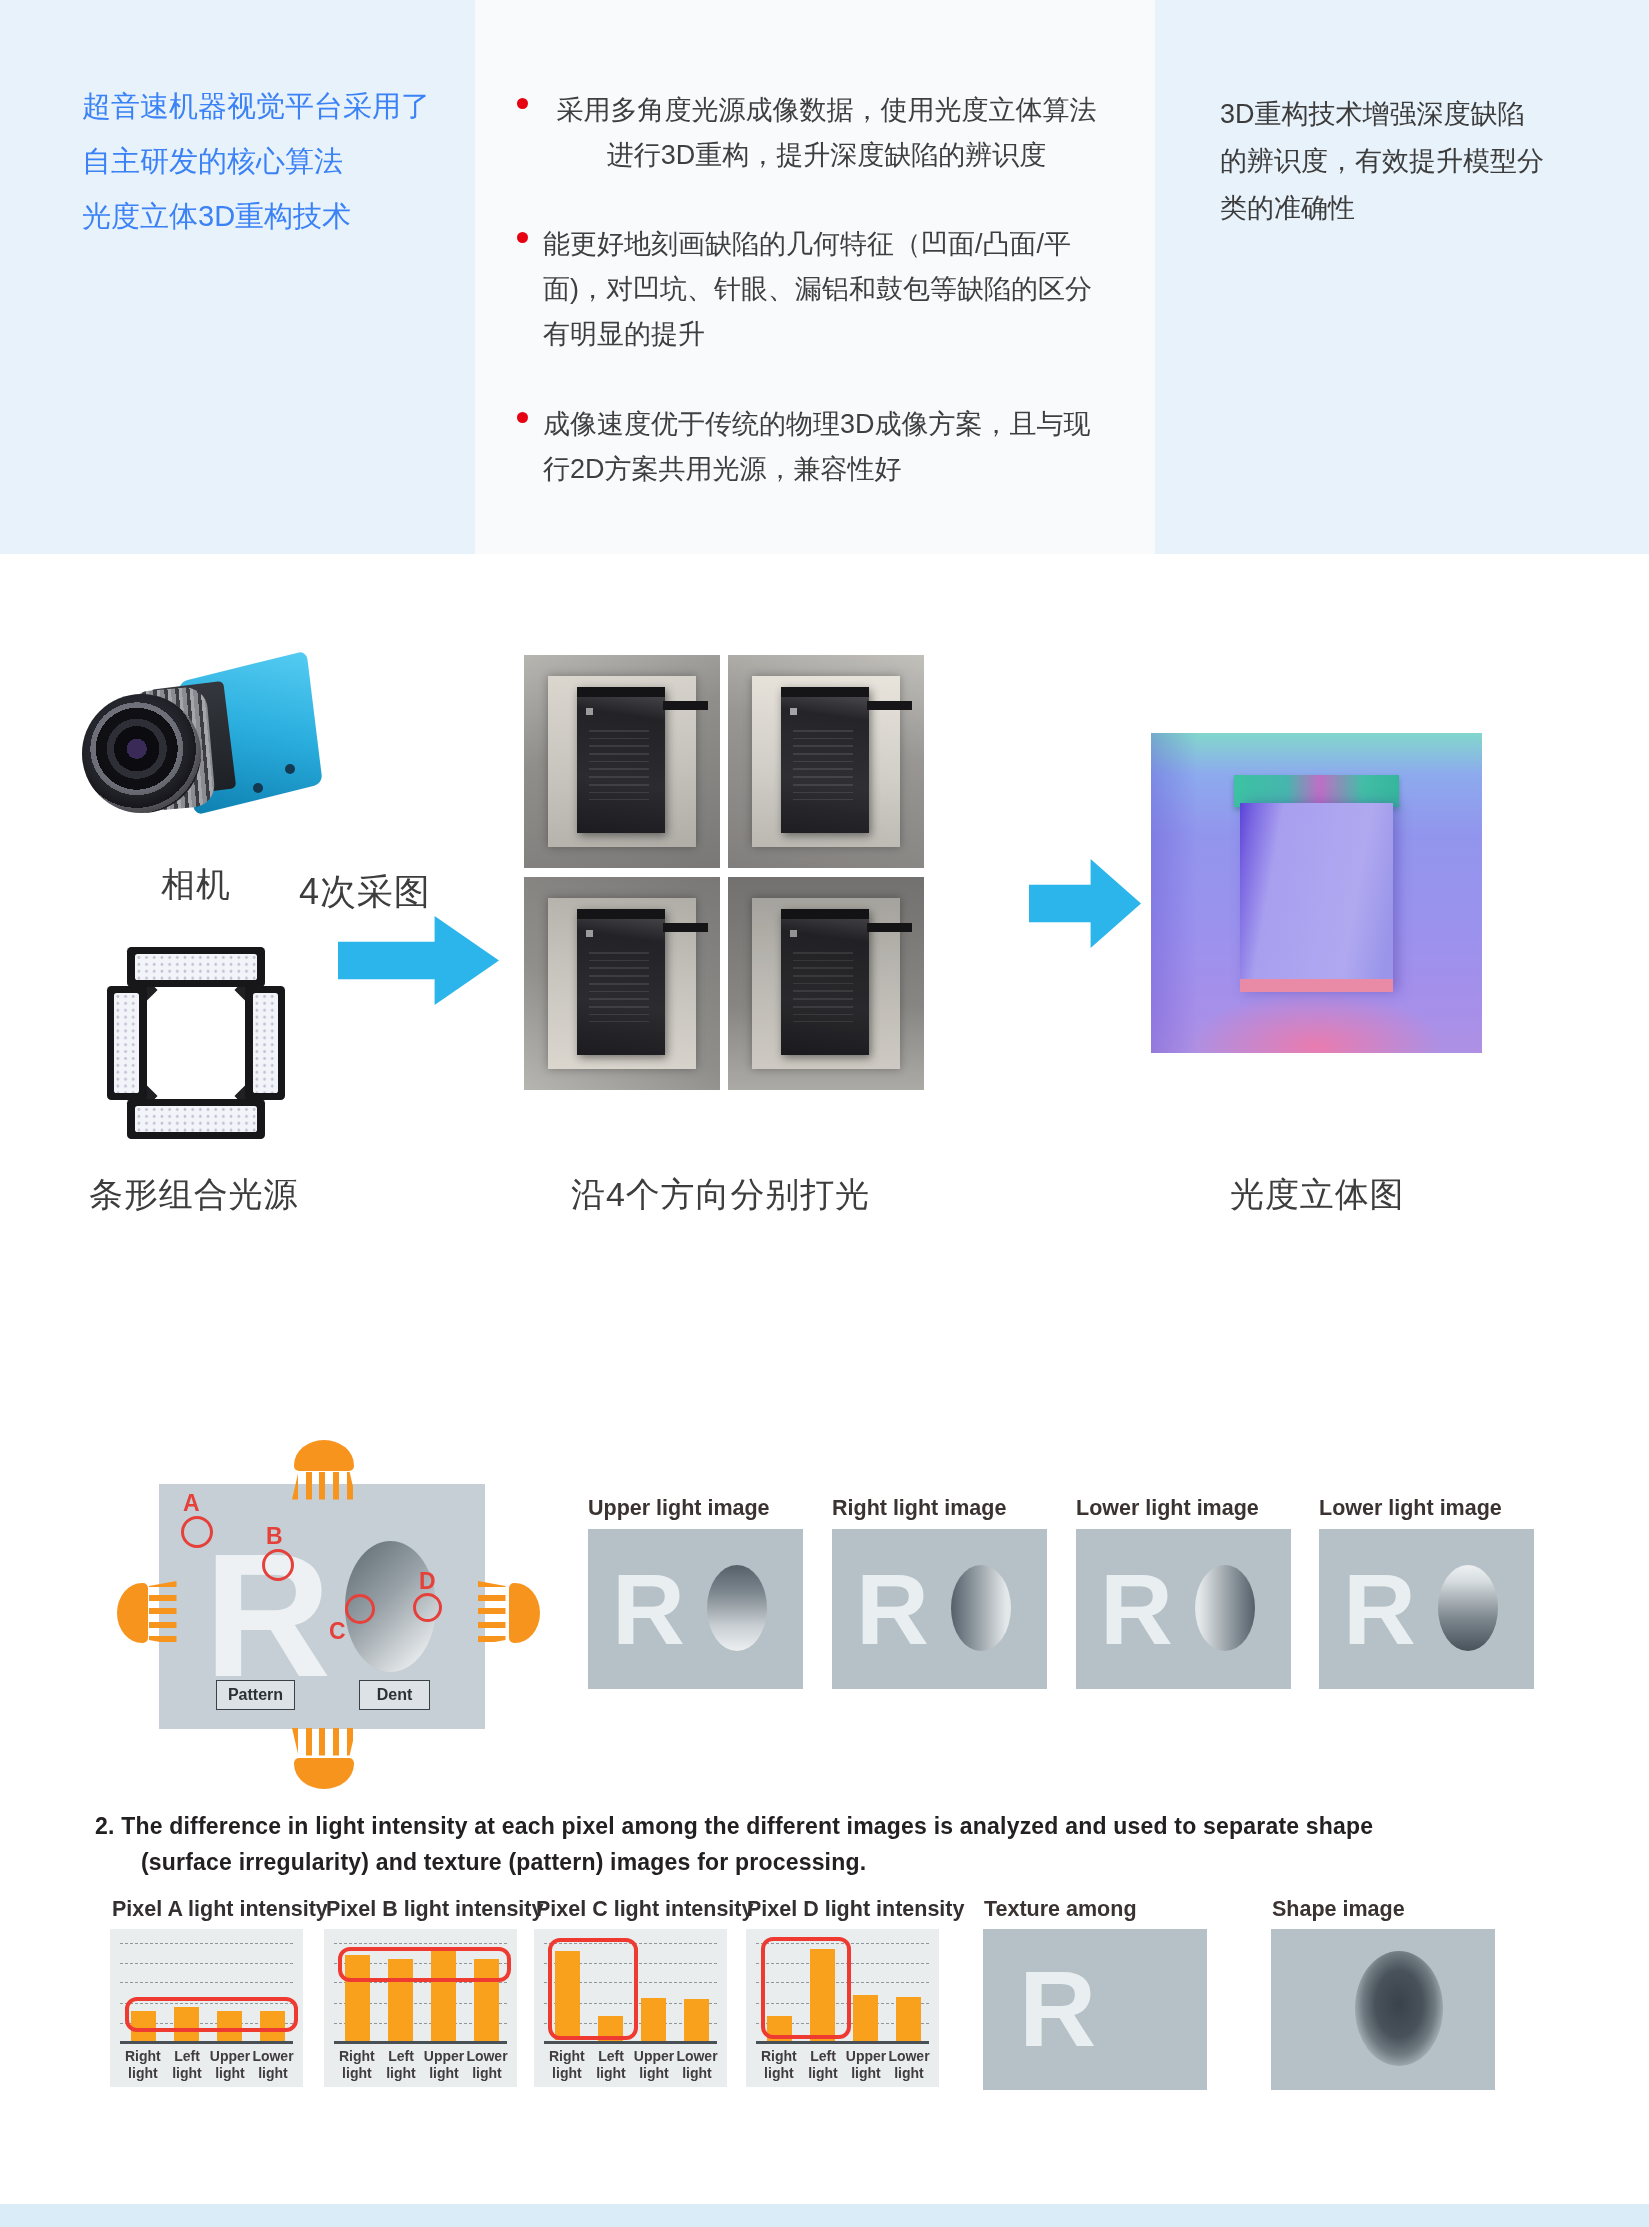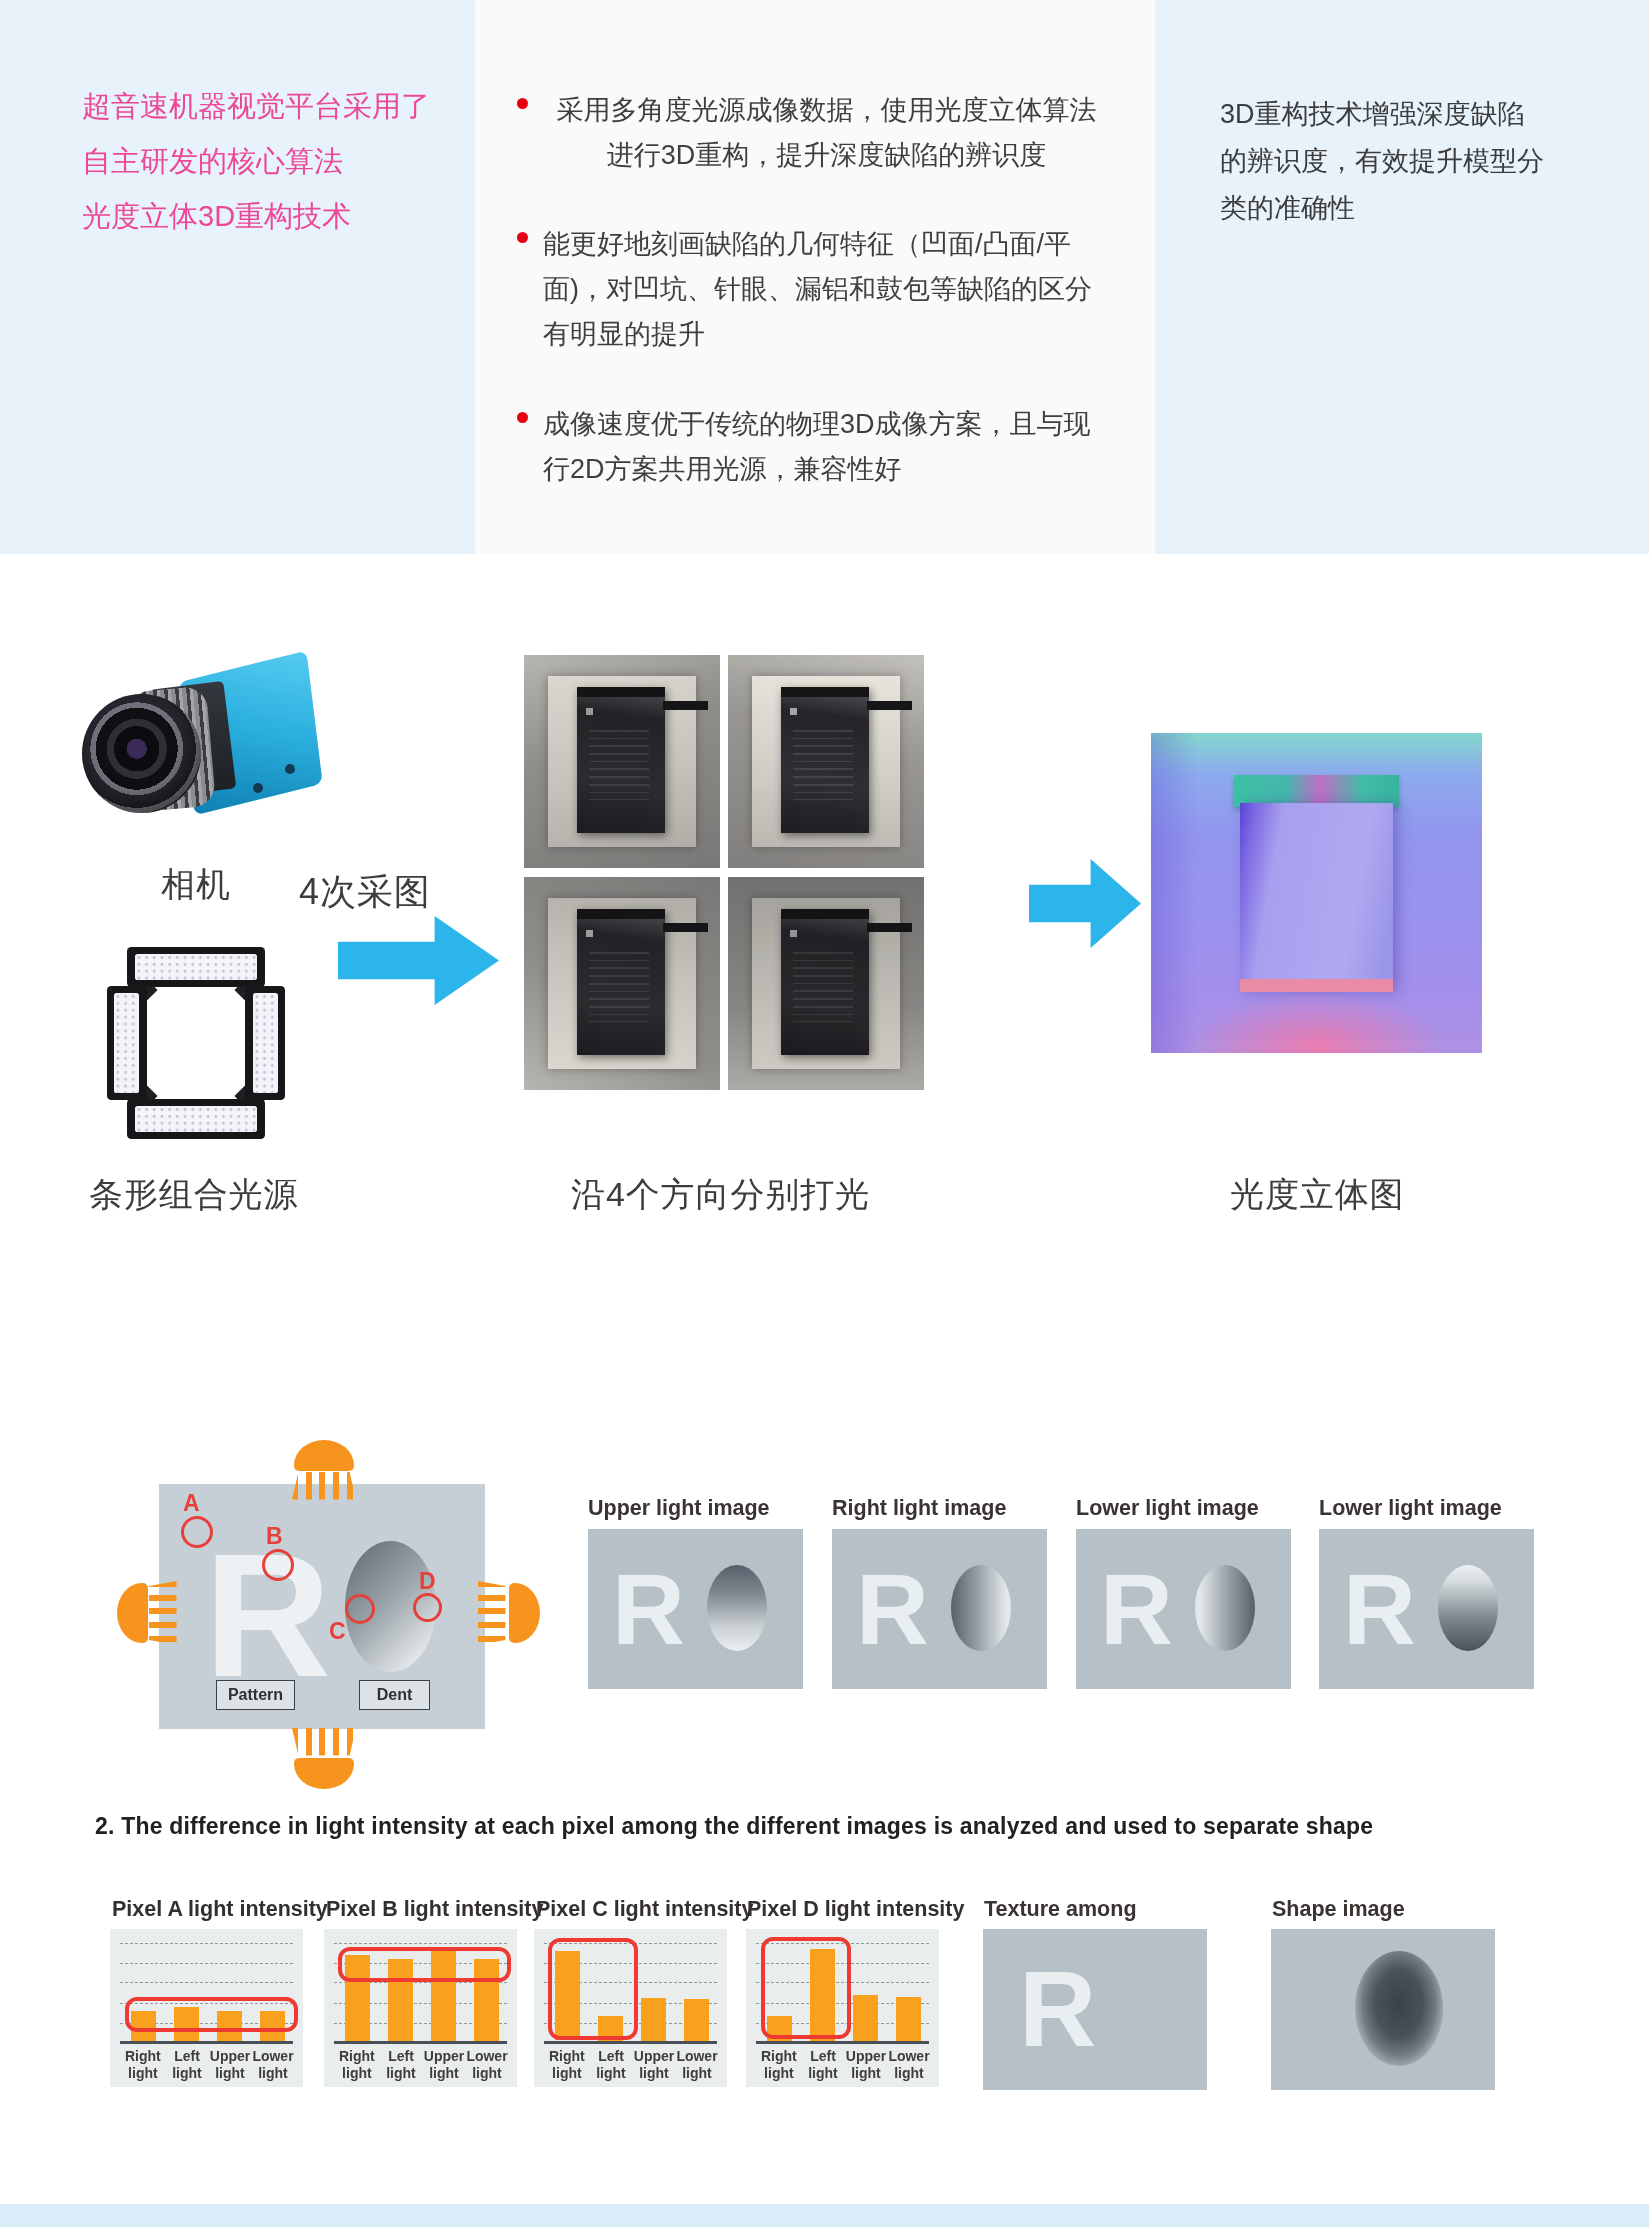--- a/index.html
+++ b/index.html
@@ -5,21 +5,21 @@
   html,body{margin:0;padding:0;background:#fff;}
   .page{position:relative;width:1649px;height:2227px;background:#ffffff;
         font-family:"Liberation Sans",sans-serif;overflow:hidden;}
   .abs{position:absolute;}
 
   
   .card{position:absolute;top:0;height:554px;}
   .card-left{left:0;width:475px;background:#e8f2fa;}
   .card-mid{left:475px;width:680px;background:#f9fafb;}
   .card-right{left:1155px;width:494px;background:#e8f2fa;}
-  .intro-left-text{position:absolute;left:82px;top:79px;font-size:29px;line-height:55px;color:#ec4899;}
+  .intro-left-text{position:absolute;left:82px;top:79px;font-size:29px;line-height:55px;color:#3b82f6;}
   .intro-right-text{position:absolute;left:1220px;top:91px;font-size:27px;line-height:47px;color:#3c3c3c;}
   .bullet-group{position:absolute;left:543px;width:567px;font-size:27px;line-height:45px;color:#3f3f3f;}
   .bullet-dot{position:absolute;left:517px;width:11px;height:11px;border-radius:50%;background:#e60012;}
   .bg1{top:88px;text-align:center;} .bd1{top:98px;}
   .bg2{top:222px;} .bd2{top:232px;}
   .bg3{top:402px;} .bd3{top:412px;}
 
   
   .flow-label{position:absolute;font-size:34px;color:#3d3d3d;letter-spacing:0.9px;white-space:nowrap;}
   .arrow{position:absolute;background:#2bb5ea;}
@@ -290,20 +290,21 @@
   </div>
   <div class="light-item li-4">
     <div class="light-label">Lower light image</div>
     <div class="light-img" data-shade="bottom">
       <span class="lr-letter">R</span>
       <span class="lr-oval"></span>
     </div>
   </div>
 
   <div class="eng-h" style="left:95px;top:1813px;">2. The difference in light intensity at each pixel among the different images is analyzed and used to separate shape</div>
+  <div class="eng-h" style="left:141px;top:1849px;">(surface irregularity) and texture (pattern) images for processing.</div>
 
   <div id="charts-root" class="abs" style="left:0;top:0;width:100%;height:100%;pointer-events:none;">
       <div class="" style="position: absolute; left: 112px; top: 1897px; width: 193px; font-size: 21.5px; font-weight: bold; color: rgb(51, 46, 47); white-space: nowrap;">Pixel A light intensity</div>
       <div class="" style="position: absolute; left: 110px; top: 1929px; width: 193px; height: 158px; background: rgb(233, 237, 238);">
         <div class="" style="position: absolute; left: 10.3px; right: 10.3px; top: 13.7px; height: 0px; border-top: 1.7px dashed rgb(142, 151, 156);"></div>
         <div class="" style="position: absolute; left: 10.3px; right: 10.3px; top: 34px; height: 0px; border-top: 1.7px dashed rgb(142, 151, 156);"></div>
         <div class="" style="position: absolute; left: 10.3px; right: 10.3px; top: 53px; height: 0px; border-top: 1.7px dashed rgb(142, 151, 156);"></div>
         <div class="" style="position: absolute; left: 10.3px; right: 10.3px; top: 74px; height: 0px; border-top: 1.7px dashed rgb(142, 151, 156);"></div>
         <div class="" style="position: absolute; left: 10.3px; right: 10.3px; top: 94px; height: 0px; border-top: 1.7px dashed rgb(142, 151, 156);"></div>
         <div class="" style="position: absolute; left: 10.3px; right: 10.3px; top: 112px; height: 3.4px; background: rgb(74, 81, 86);"></div>

